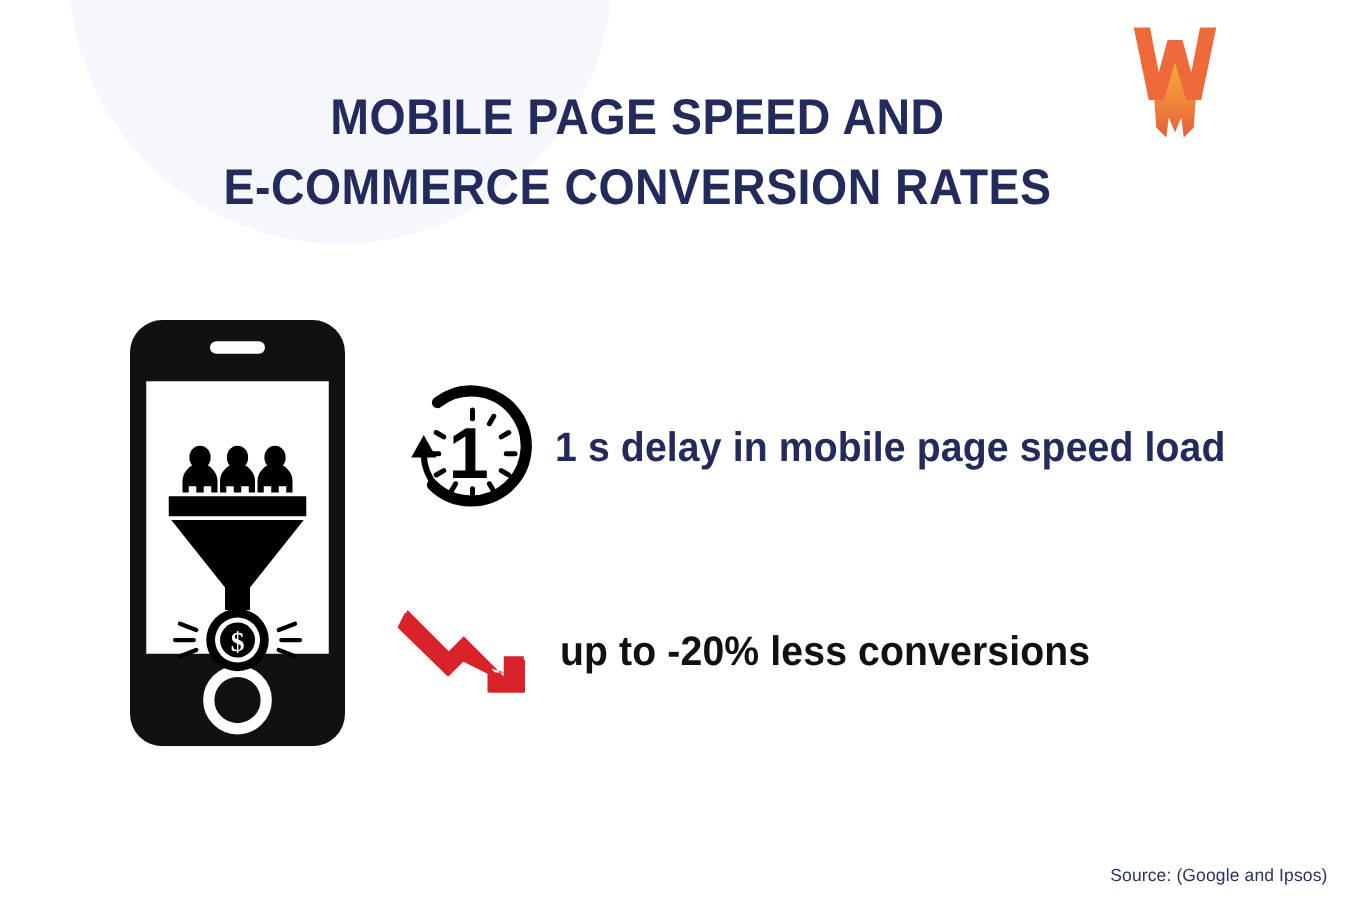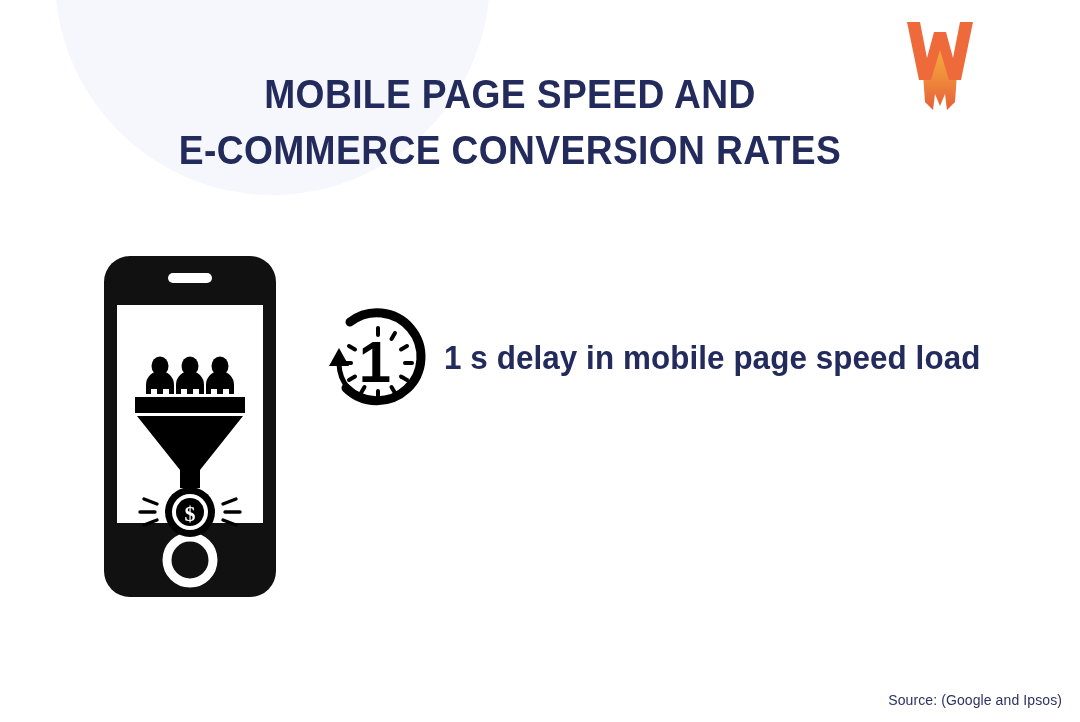--- a/index.html
+++ b/index.html
@@ -204,16 +204,26 @@
           <line x1="26" y1="61" x2="33" y2="61"></line>
           <line x1="31" y1="44" x2="37" y2="47.5"></line>
         </g>
 
         <text x="57" y="80" font-family="'Liberation Sans Narrow','Liberation Sans',sans-serif" font-size="58" font-weight="bold" fill="#000000" text-anchor="middle">1</text>
       </svg>
     </div>
     <div class="stat-text navy">1 s delay in mobile page speed load</div>
   </div>
 
+  <div class="stat-row row-2">
+    <div class="stat-icon arrow">
+      <svg viewBox="0 0 106 74" width="106" height="74" aria-hidden="true">
+        <path d="M6 6 L40 40 L52 28 L88 64 L88 44 L102 44 L102 70 L74 70 L74 56 L52 45 L40 57 L0 18 Z" fill="#d8232a"></path>
+
+        <path d="M8 4 L41 37 L53 25 L85 57 L85 41 L101 41 L101 70 L72 70 L72 54 L86 54 L53 45 L41 57 L2 18 Z" fill="#d8232a"></path>
+      </svg>
+    </div>
+    <div class="stat-text black">up to -20% less conversions</div>
+  </div>
 
   <div class="source">Source: (Google and Ipsos)</div>
 
 </div>
 
 </body></html>

